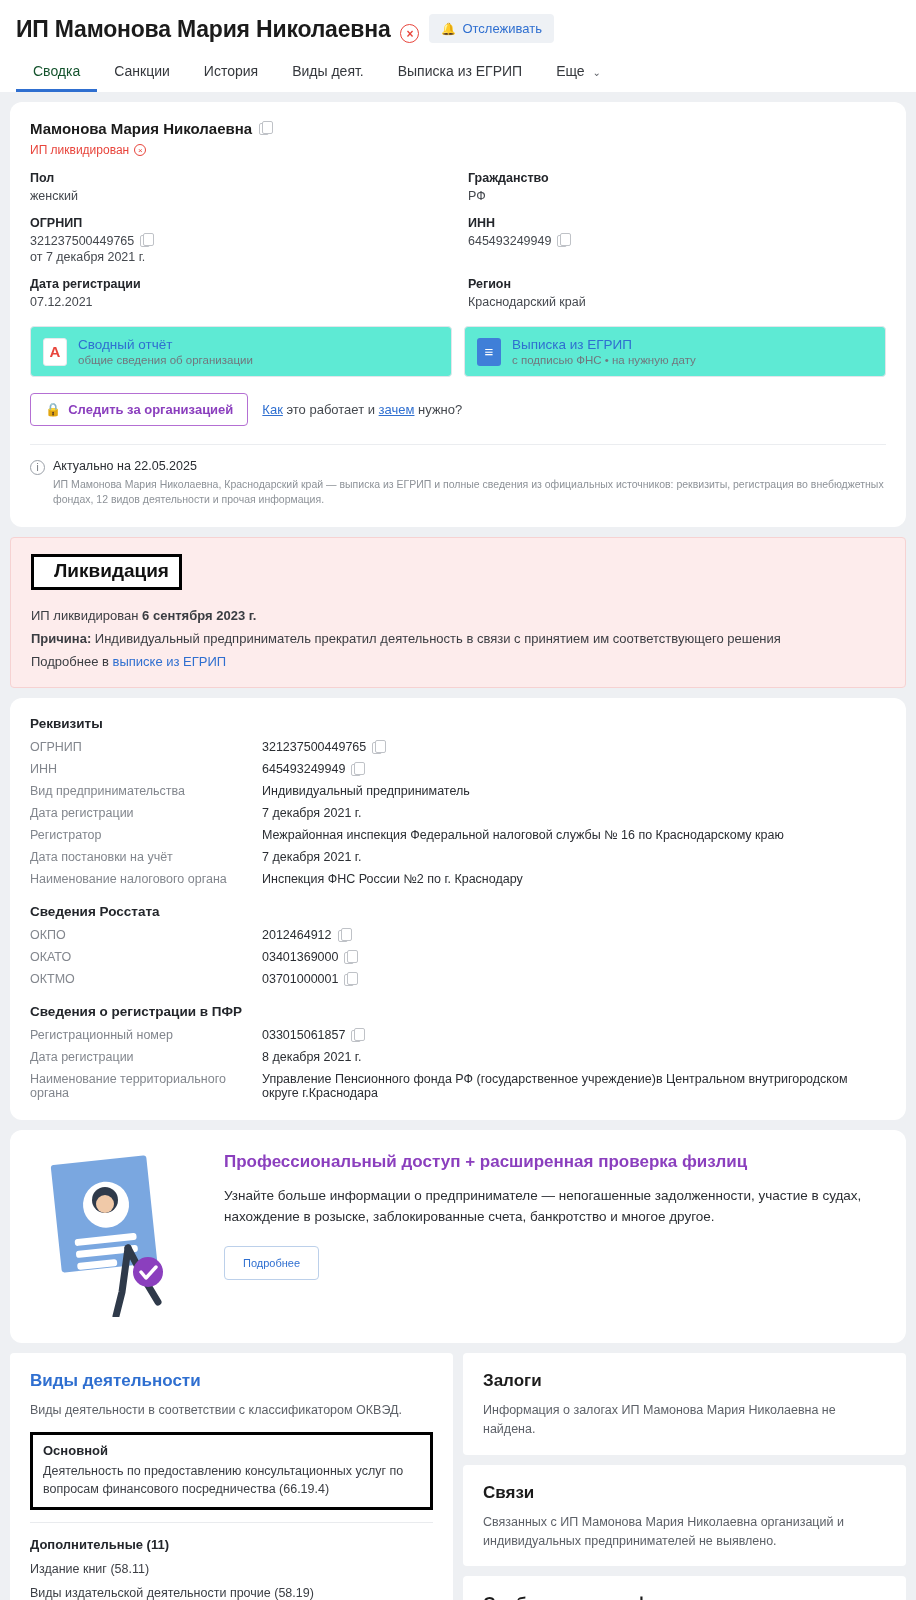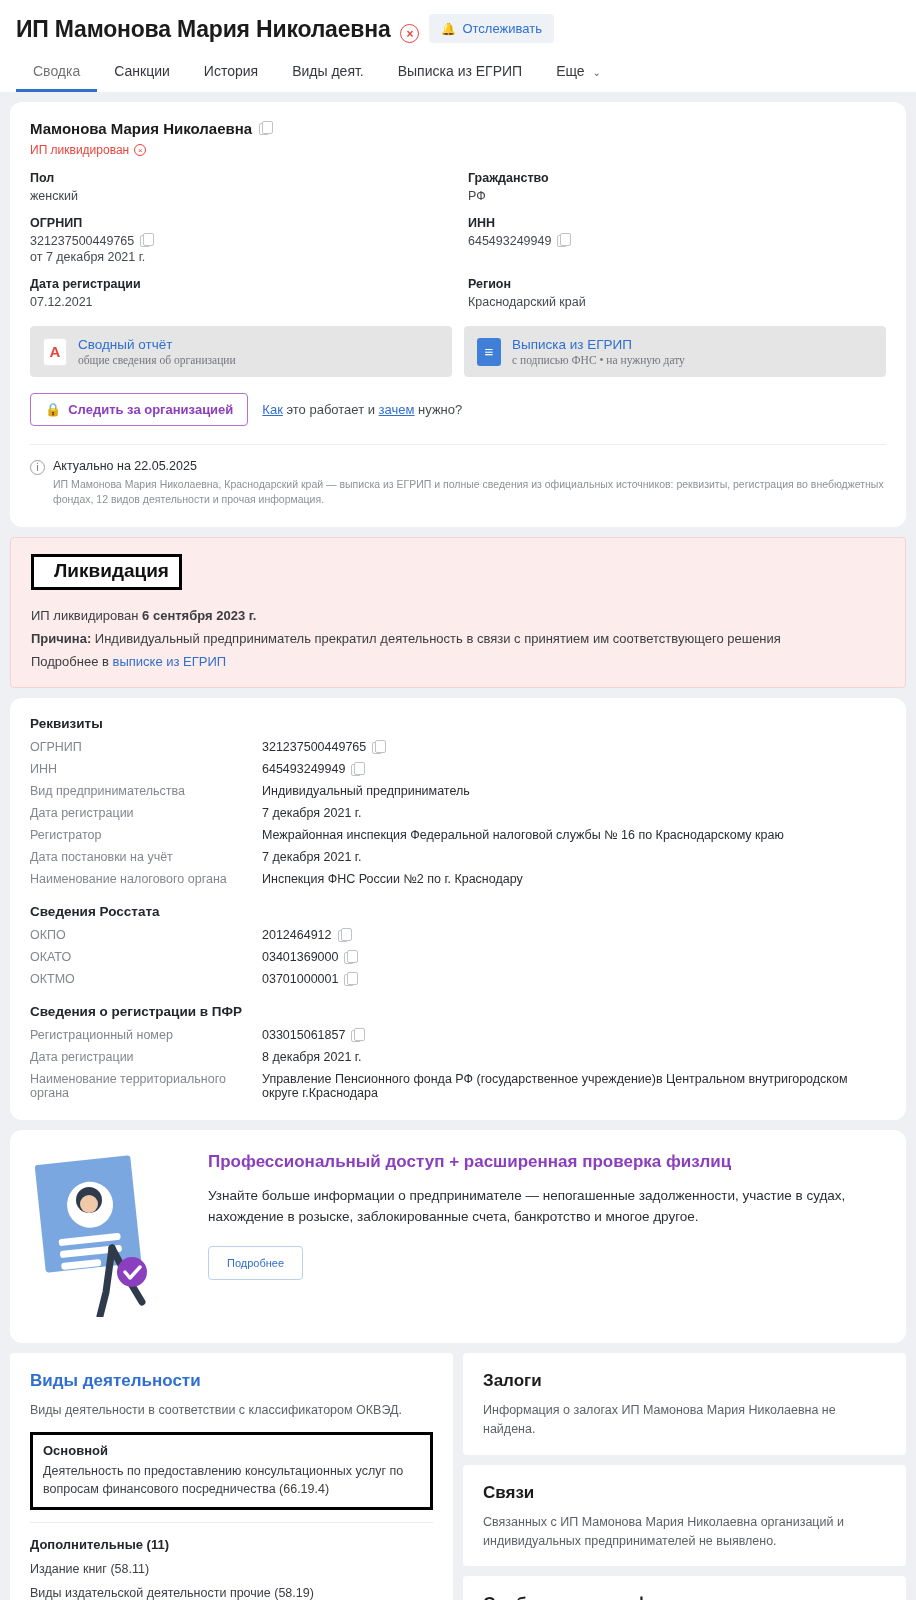--- a/index.html
+++ b/index.html
@@ -44,21 +44,21 @@
     margin-top: 12px;
     font-size: 14px;
   }
   .tab {
     padding: 8px 17px 10px 17px;
     color: #35383d;
     cursor: pointer;
     white-space: nowrap;
     border-bottom: 3px solid transparent;
   }
-  .tab.active { color:#737373; border-bottom: 3px solid #2f6fd0; font-weight: normal;}
+  .tab.active { color:#14532d; border-bottom: 3px solid #2f6fd0; font-weight: normal;}
   .tab .chev { font-size: 10px; margin-left: 4px; color:#5b5f66;}
 
   
   .card {
     background:#fff;
     border-radius: 12px;
     margin: 10px 10px 0 10px;
     padding: 18px 20px 20px 20px;
   }
   .card.first { margin-top: 10px; }
@@ -88,31 +88,31 @@
 
   .grid2 { display:grid; grid-template-columns: 1fr 1fr; column-gap: 20px; margin-top: 14px;}
   .fld { margin-bottom: 13px; }
   .fld .lbl { font-size:12.5px; font-weight:bold; color:#23262b; margin-bottom:4px;}
   .fld .val { font-size:12.5px; color:#44484e; display:flex; align-items:center; gap:6px;}
   .fld .sub { font-size:12.5px; color:#44484e; margin-top: 2px;}
 
   .doc-row { display:grid; grid-template-columns: 1fr 1fr; gap: 12px; margin-top: 4px;}
   .doc {
     border:1px solid #e2e5ea; border-radius:4px; padding: 10px 12px;
-    display:flex; align-items:center; gap:11px; cursor:pointer; background:#e5e5e5;
+    display:flex; align-items:center; gap:11px; cursor:pointer; background:#5eead4;
   }
   .doc .ic { width:24px; height:28px; border-radius:3px; flex:none; position:relative;}
   .ic.pdf { background:#fff; border:1px solid #e7e9ec;}
   .ic.pdf:after{ content:"A"; position:absolute; inset:0; display:flex;align-items:center;justify-content:center;
     color:#e8453c; font-weight:bold; font-size:15px;}
   .ic.xls { background:#3f7fd8; }
   .ic.xls:after{ content:"≡"; position:absolute; inset:0; display:flex;align-items:center;justify-content:center;
     color:#fff; font-weight:bold; font-size:15px;}
   .doc .t1 { color:#2f6fd0; font-size:13.5px; }
-  .doc .t2 { color:#72767d; font-size:11.5px; margin-top:2px;font-family:Liberation Serif, serif;}
+  .doc .t2 { color:#72767d; font-size:11.5px; margin-top:2px;}
 
   .follow-row { display:flex; align-items:center; gap:14px; margin-top:16px;}
   .follow-btn {
     border:1px solid #b46fd3; color:#8b3fbe; background:#fff;
     border-radius:4px; padding:8px 14px; font-size:13px; cursor:pointer;
     display:flex; align-items:center; gap:7px; font-weight:bold;
   }
   .follow-btn .lock { font-size: 13px; }
   .follow-note { font-size:13px; color:#44484e;}
   .follow-note a { color:#2f6fd0; }
@@ -142,21 +142,21 @@
 
   
   .sec-h { font-size:13.5px; font-weight:bold; color:#23262b; margin-bottom:9px;}
   .rq { display:grid; grid-template-columns: 232px 1fr; row-gap: 8px; font-size:12.5px;}
   .rq .k { color:#82868d; padding-right:10px;}
   .rq .v { color:#2b2e33; display:flex; align-items:flex-start; gap:6px;}
   .rq .v .copy { margin-top:2px; }
   .gap { height: 18px; }
 
   
-  .promo { display:flex; gap: 24px; align-items:flex-start; padding: 22px 24px 26px 24px;}
+  .promo { display:flex; gap: 24px; align-items:flex-start; padding: 22px 24px 26px 40px;}
   .promo-art { width: 150px; flex:none; position: relative; height: 165px;}
   .promo h3 { margin:0 0 14px 0; font-size:17px; color:#2f6fd0; font-weight:bold;}
   .promo h3 span { color:#8b3fbe; }
   .promo p { margin:0 0 18px 0; font-size:13.5px; color:#2b2e33; line-height:1.55; max-width: 640px;}
   .promo-btn {
     border:1px solid #bcd0ea; background:#fff; color:#2f6fd0; border-radius:4px;
     padding: 10px 18px; font-size:11px; cursor:pointer;
   }
 
   

